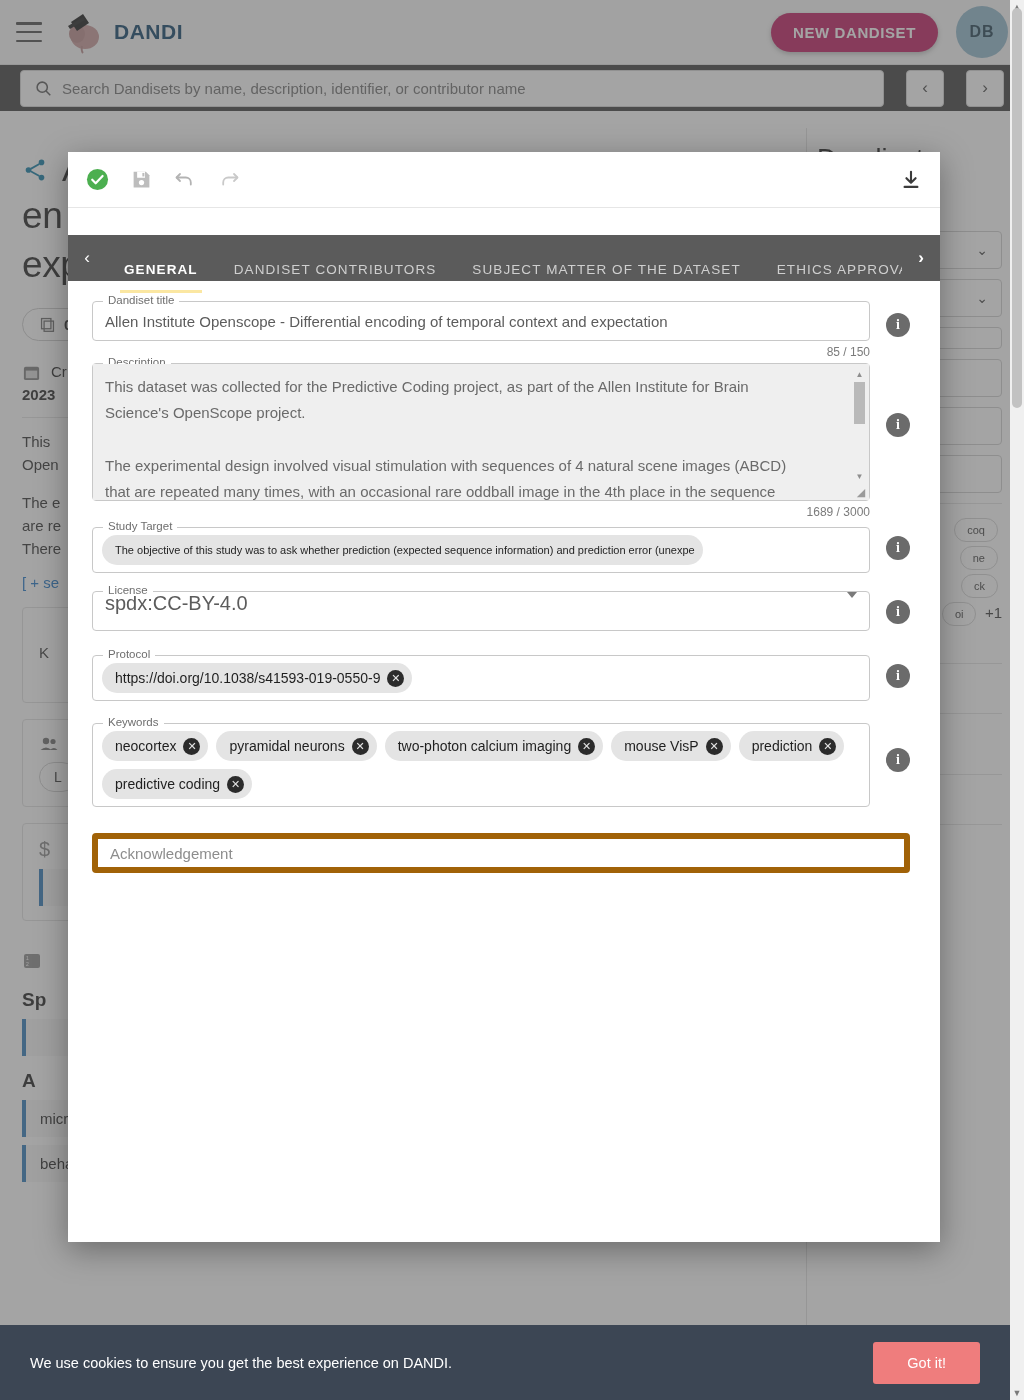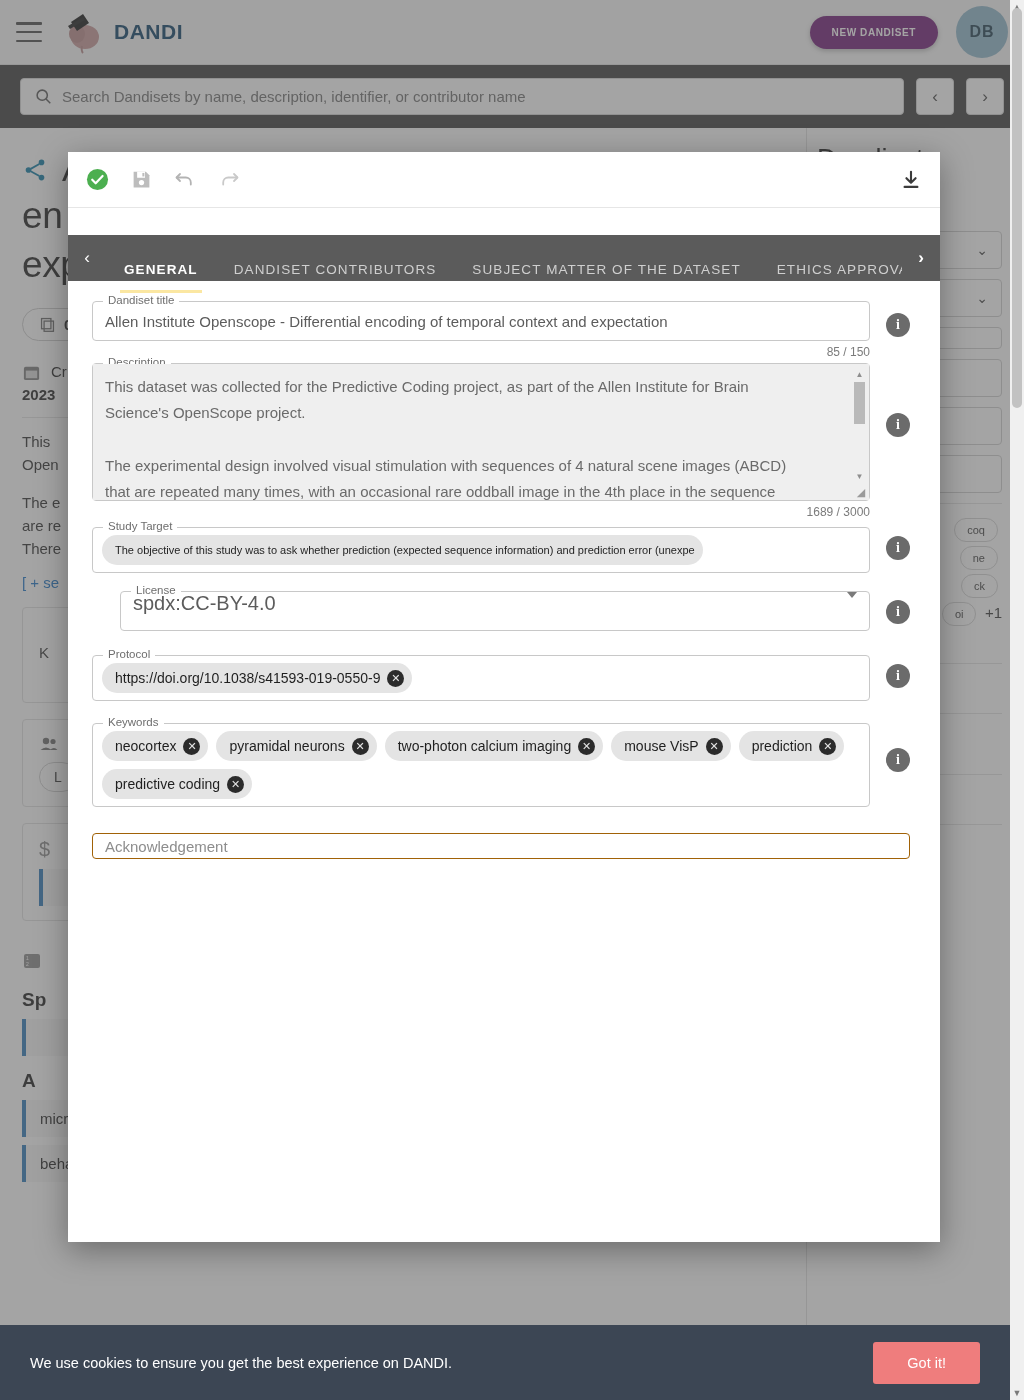--- a/index.html
+++ b/index.html
@@ -18,33 +18,33 @@
     position: absolute; top: 0; left: 0; right: 0; height: 65px;
     background: #fafafa; display: flex; align-items: center;
     padding: 0 16px; border-bottom: 1px solid #e4e4e4;
   }
   .hamburger { width: 26px; height: 20px; display:flex; flex-direction:column; justify-content:space-between; cursor:pointer; margin-right: 18px;}
   .hamburger i { display:block; height:2.5px; background:#4a4a4a; border-radius:1px; }
   .brand-logo { position: relative; width: 46px; height: 44px; margin-right: 8px; }
   .brand-text { font-size: 21px; font-weight: bold; letter-spacing: .5px; color:#0b3f66; }
   .appbar-spacer { flex: 1; }
   .new-dandiset-btn {
-    background:#701a75; color:#fff; border:none; border-radius: 22px;
-    padding: 11px 22px; font-size: 10px; font-weight: 600; letter-spacing:.6px;
+    background:#be185d; color:#fff; border:none; border-radius: 22px;
+    padding: 11px 22px; font-size: 15px; font-weight: 600; letter-spacing:.6px;
     cursor:pointer; box-shadow: 0 2px 5px rgba(0,0,0,.26);
   }
   .avatar {
     width: 52px; height: 52px; border-radius: 50%; margin-left: 18px;
     background: #8fb8cc; color:#1d3d4f; display:flex; align-items:center; justify-content:center;
     font-size: 16px; font-weight:600; letter-spacing:1px; cursor:pointer;
   }
 
   .searchbar-row {
-    position:absolute; top: 65px; left:0; right:0; height: 63px;
-    background:#3b3b3b; display:flex; align-items:center; padding: 0 20px; gap:12px;
+    position:absolute; top: 65px; left:0; right:0; height: 46px;
+    background:#3b3b3b; display:flex; align-items:center; padding: 0 20px; gap:22px;
   }
   .searchfield {
     flex: 1; height: 37px; background:#fff; border-radius:4px;
     display:flex; align-items:center; padding: 0 14px; gap:10px;
     border:1px solid #d6d6d6;
   }
   .searchfield .ph { color:#6f6f6f; font-size: 15px; }
   .nav-sq {
     width: 38px; height: 37px; background:#fff; border:1px solid #d6d6d6; border-radius:4px;
     display:flex; align-items:center; justify-content:center; color:#444; font-size:17px; cursor:pointer;
@@ -146,21 +146,21 @@
     display:inline-flex; align-items:center; gap: 7px; font-size:14px; color:#1f1f1f; max-width:100%;
   }
   .mchip.study { font-size:11px; white-space:nowrap; overflow:hidden; }
   .chip-x {
     width: 17px; height:17px; border-radius:50%; background:#2b2b2b; color:#e4e4e4;
     display:inline-flex; align-items:center; justify-content:center; font-size:11px; flex:0 0 auto; cursor:pointer;
   }
   .select-row { height:38px; display:flex; align-items:flex-start; justify-content:space-between; padding: 0 12px; font-size:20px; color:#5c5c5c;}
   .caret { border-left:5px solid transparent; border-right:5px solid transparent; border-top:6px solid #7a7a7a; }
   .plain-input {
-    border:1px solid #a16207; border-radius:4px; height:26px; display:flex; align-items:center;
+    border:6px solid #a16207; border-radius:4px; height:40px; display:flex; align-items:center;
     padding: 0 12px; font-size:15px; color:#8d8d8d; margin-top: 26px;
   }
 
   
   .cookie {
     position:absolute; left:0; right:14px; bottom:0; height: 75px; background:#3c4654;
     display:flex; align-items:center; justify-content:space-between; padding: 0 30px; z-index: 40;
   }
   .cookie-text { color:#fff; font-size:14.5px; }
   .cookie-btn { background:#ef7d7d; color:#fff; border:none; border-radius:3px; padding: 13px 34px; font-size:14.5px; cursor:pointer;}
@@ -436,21 +436,21 @@
           <div class="outlined">
             <legend>Study Target</legend>
             <div class="chip-row">
               <span class="mchip study">The objective of this study was to ask whether prediction (expected sequence information) and prediction error (unexpe</span>
             </div>
           </div>
         </div>
         <div class="info-dot" style="margin-top:9px;">i</div>
       </div>
 
-      <div class="field-row" style="margin-top:18px;margin-left:28px;">
+      <div class="field-row" style="margin-top:18px;">
         <div class="field-wrap">
           <div class="outlined">
             <legend>License</legend>
             <div class="select-row">
               <span>spdx:CC-BY-4.0</span>
               <span class="caret"></span>
             </div>
           </div>
         </div>
         <div class="info-dot" style="margin-top:9px;">i</div>

